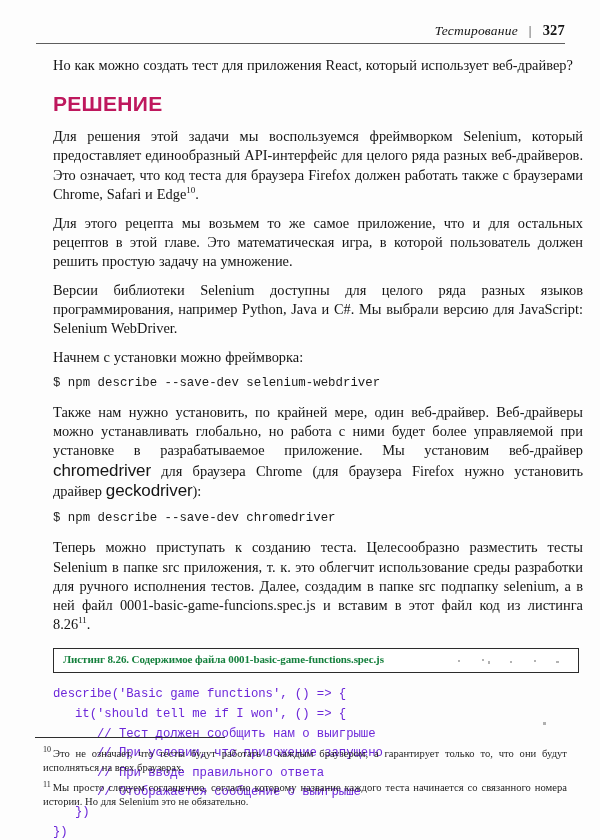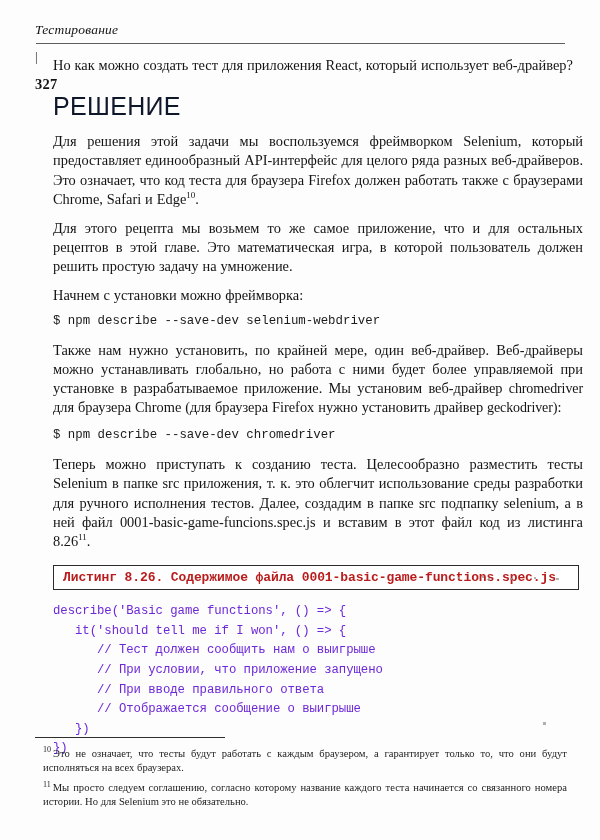--- a/index.html
+++ b/index.html
@@ -23,21 +23,20 @@
     top: 22px;
     left: 35px;
     right: 35px;
     display: flex;
     justify-content: flex-end;
     align-items: baseline;
     gap: 11px;
     font-style: italic;
     font-size: 13.5px;
     letter-spacing: 0.2px;
-    flex-direction: column;
   }
   .running-head .rh-sep {
     font-style: normal;
     font-size: 13px;
     color: #2b2b2b;
   }
   .running-head .rh-page {
     font-style: normal;
     font-weight: bold;
     font-size: 14.5px;
@@ -64,28 +63,28 @@
     font-size: 14.4px;
     line-height: 19.2px;
     text-align: justify;
     text-indent: 0;
     word-spacing: 0.3px;
   }
   p.body.tight { margin-bottom: 8px; }
   .h2 {
     margin: 17px 0 11px 0;
     font-family: "Liberation Sans", "DejaVu Sans", sans-serif;
-    font-weight: normal;
-    font-size: 25px;
+    font-weight: bold;
+    font-size: 21px;
     letter-spacing: 0.3px;
-    color: #0f172a;
+    color: #be185d;
   }
   .inline-code {
-    font-family: Liberation Serif, serif;
-    font-size: 14px;
+    font-family: Liberation Sans, sans-serif;
+    font-size: 17px;
     letter-spacing: -0.1px;
   }
   .cmd {
     margin: 3px 0 12px 0;
     font-family: "Liberation Mono", "DejaVu Sans Mono", monospace;
     font-size: 12.4px;
     line-height: 16px;
     color: #1a1a1a;
     white-space: pre;
   }
@@ -102,25 +101,25 @@
     width: 526px;
     height: 25px;
     border: 1.2px solid #2c2c2c;
     box-sizing: border-box;
     background: #ffffff;
   }
   .listing-title {
     position: absolute;
     left: 9px;
     top: 4px;
-    font-family: Liberation Mono, monospace;
+    font-family: Liberation Serif, serif;
     font-weight: bold;
-    font-size: 13px;
+    font-size: 11px;
     letter-spacing: -0.1px;
-    color: #b91c1c;
+    color: #15803d;
     white-space: nowrap;
   }
   .speck-row {
     position: absolute;
     right: 12px;
     top: 10px;
     width: 110px;
     height: 6px;
   }
   .speck {
@@ -193,20 +192,21 @@
   <div class="content">
 
     <p class="body">Но как можно создать тест для приложения React, который использует веб-драйвер?</p>
 
     <div class="h2">РЕШЕНИЕ</div>
 
     <p class="body"><span>Для решения этой задачи мы воспользуемся фреймворком Selenium, который предоставляет единообразный API-интерфейс для целого ряда разных веб-драйверов. Это означает, что код теста для браузера Firefox должен работать также с браузерами Chrome, Safari и Edge</span><sup class="fn">10</sup><span>.</span></p>
 
     <p class="body">Для этого рецепта мы возьмем то же самое приложение, что и для остальных рецептов в этой главе. Это математическая игра, в которой пользователь должен решить простую задачу на умножение.</p>
 
+    <p class="body">Версии библиотеки Selenium доступны для целого ряда разных языков программирования, например Python, Java и C#. Мы выбрали версию для JavaScript: Selenium WebDriver.</p>
 
     <p class="body tight">Начнем с установки можно фреймворка:</p>
 
     <div class="cmd"><span>$ npm describe --save-dev selenium-webdriver</span></div>
 
     <p class="body"><span>Также нам нужно установить, по крайней мере, один веб-драйвер. Веб-драйверы можно устанавливать глобально, но работа с ними будет более управляемой при установке в разрабатываемое приложение. Мы установим веб-драйвер </span><span class="inline-code">chromedriver</span><span> для браузера Chrome (для браузера Firefox нужно установить драйвер </span><span class="inline-code">geckodriver</span><span>):</span></p>
 
     <div class="cmd"><span>$ npm describe --save-dev chromedriver</span></div>
 
     <p class="body"><span>Теперь можно приступать к созданию теста. Целесообразно разместить тесты Selenium в папке src приложения, т. к. это облегчит использование среды разработки для ручного исполнения тестов. Далее, создадим в папке src подпапку selenium, а в ней файл 0001-basic-game-funcions.spec.js и вставим в этот файл код из листинга 8.26</span><sup class="fn">11</sup><span>.</span></p>

